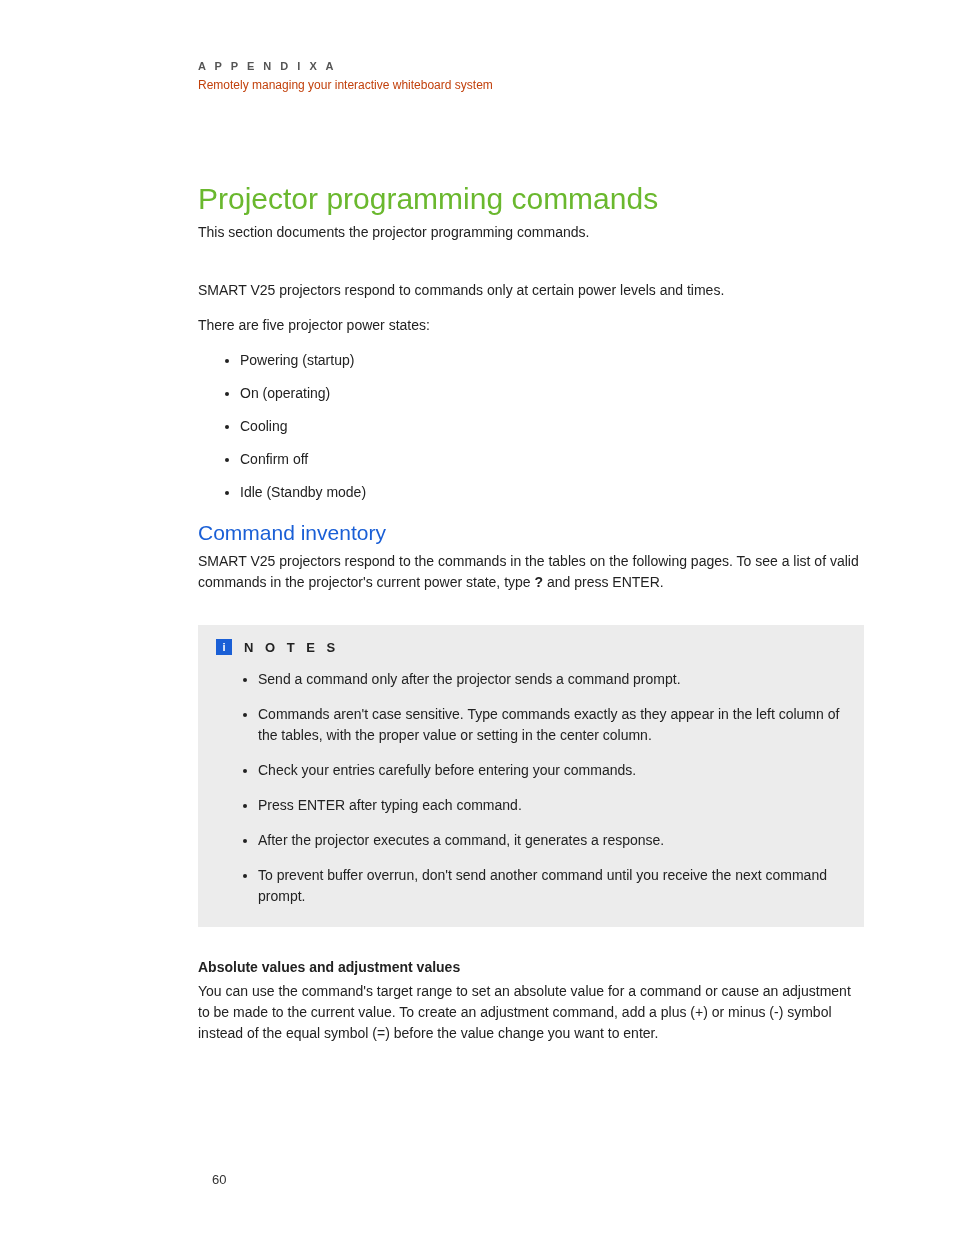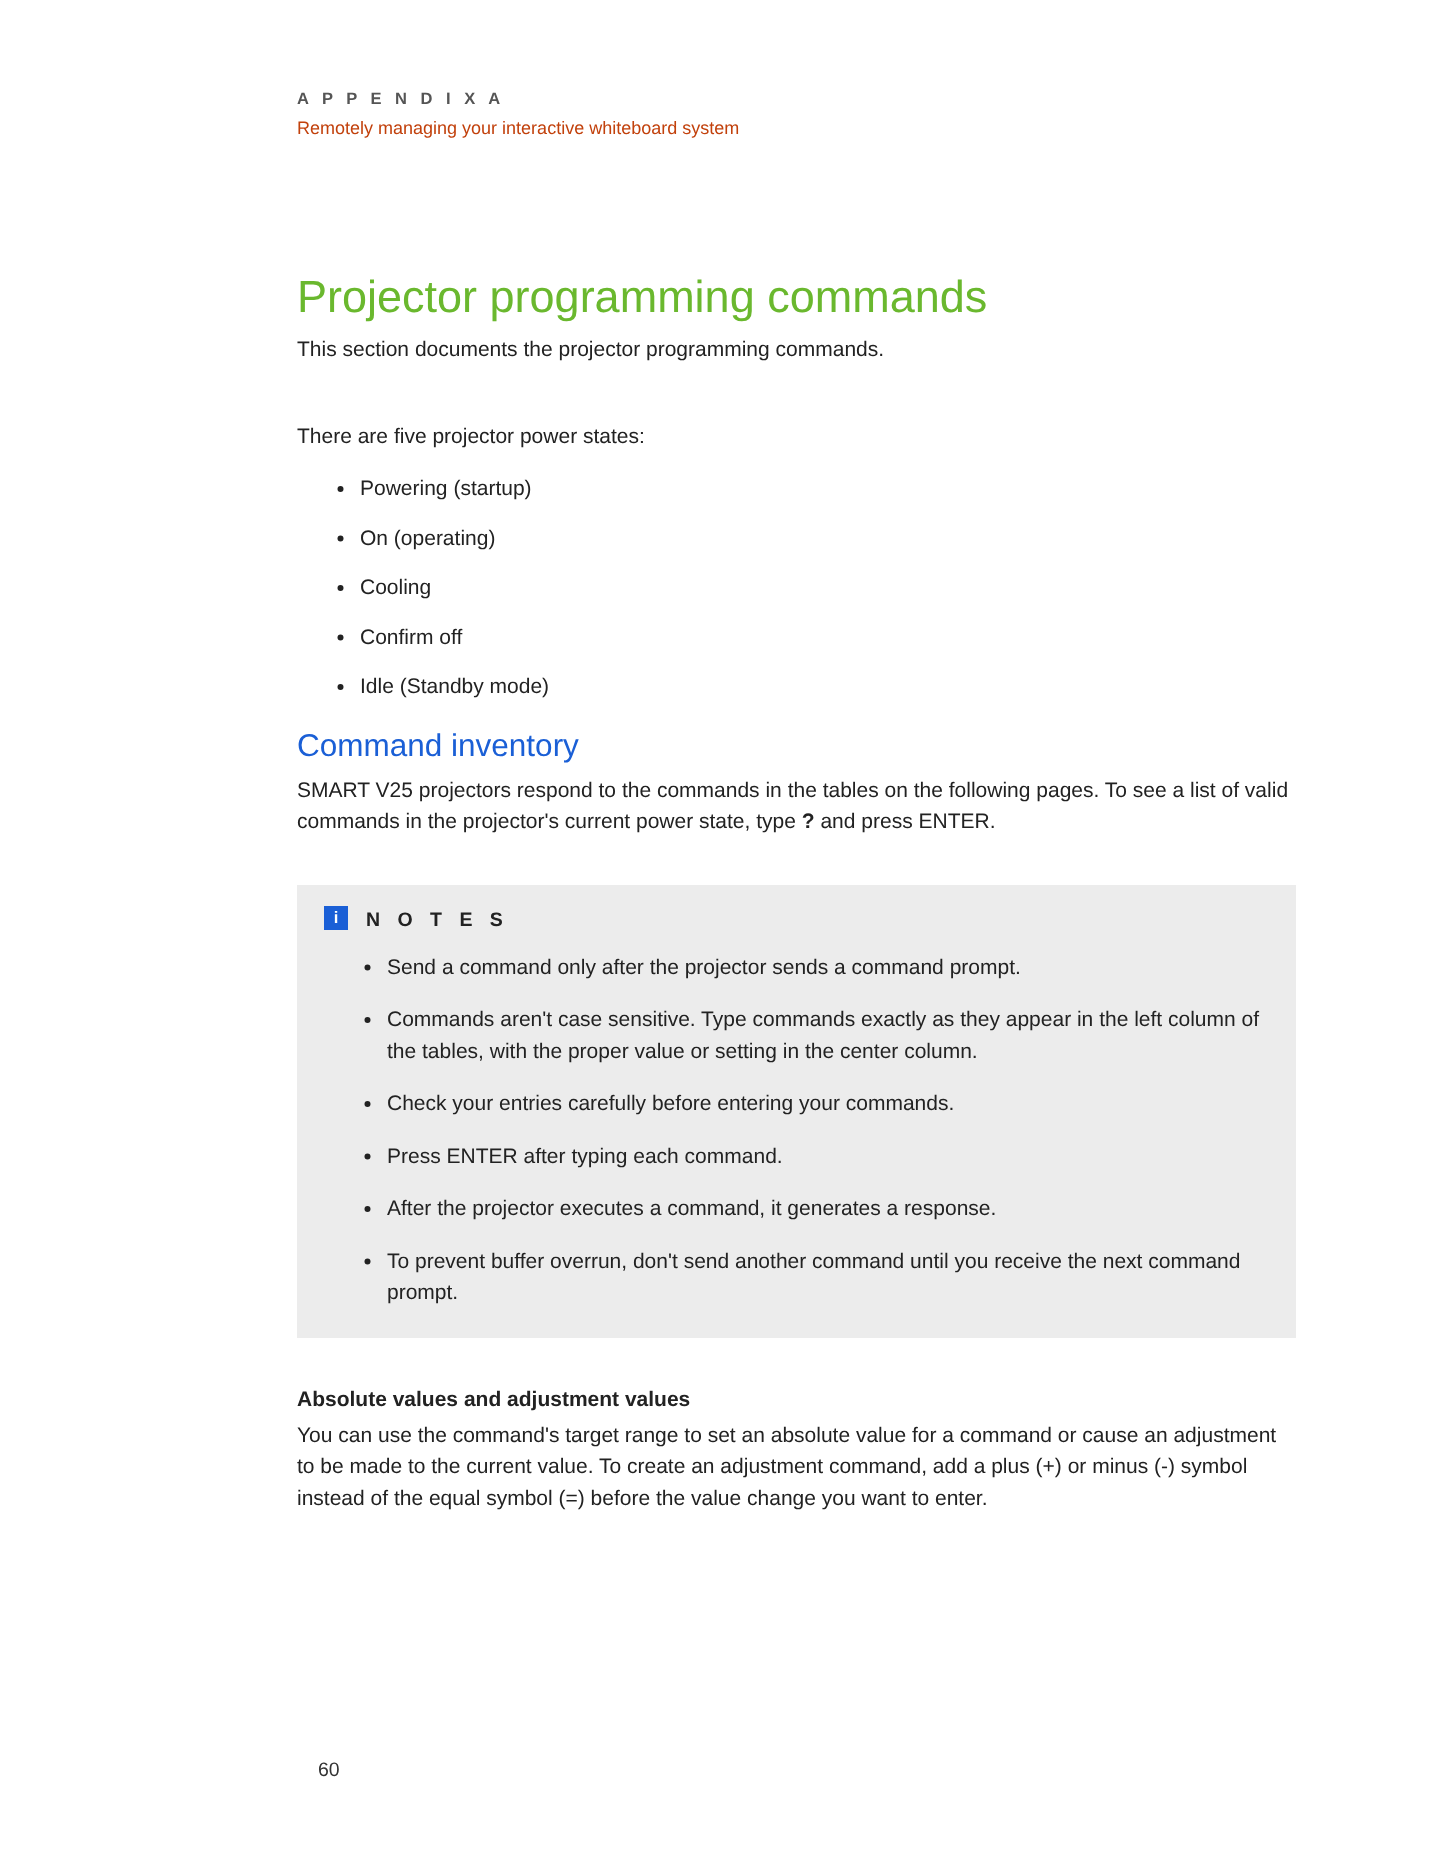--- a/index.html
+++ b/index.html
@@ -114,20 +114,21 @@
 <body>
 
 <div class="page">
 
   <div class="appendix-label">A P P E N D I X   A</div>
   <div class="appendix-subtitle">Remotely managing your interactive whiteboard system</div>
 
   <div class="h1">Projector programming commands</div>
   <div class="intro">This section documents the projector programming commands.</div>
 
+  <div class="body-text">SMART V25 projectors respond to commands only at certain power levels and times.</div>
   <div class="body-text">There are five projector power states:</div>
   <ul class="bullets">
     <li>Powering (startup)</li>
     <li>On (operating)</li>
     <li>Cooling</li>
     <li>Confirm off</li>
     <li>Idle (Standby mode)</li>
   </ul>
 
   <div class="h2">Command inventory</div>

